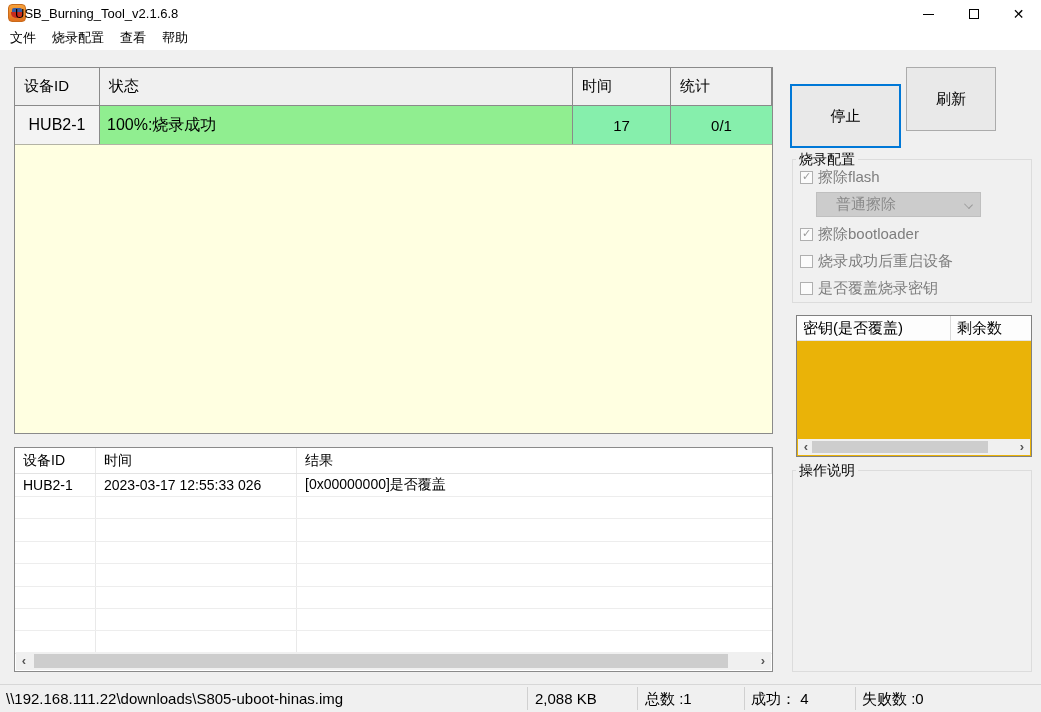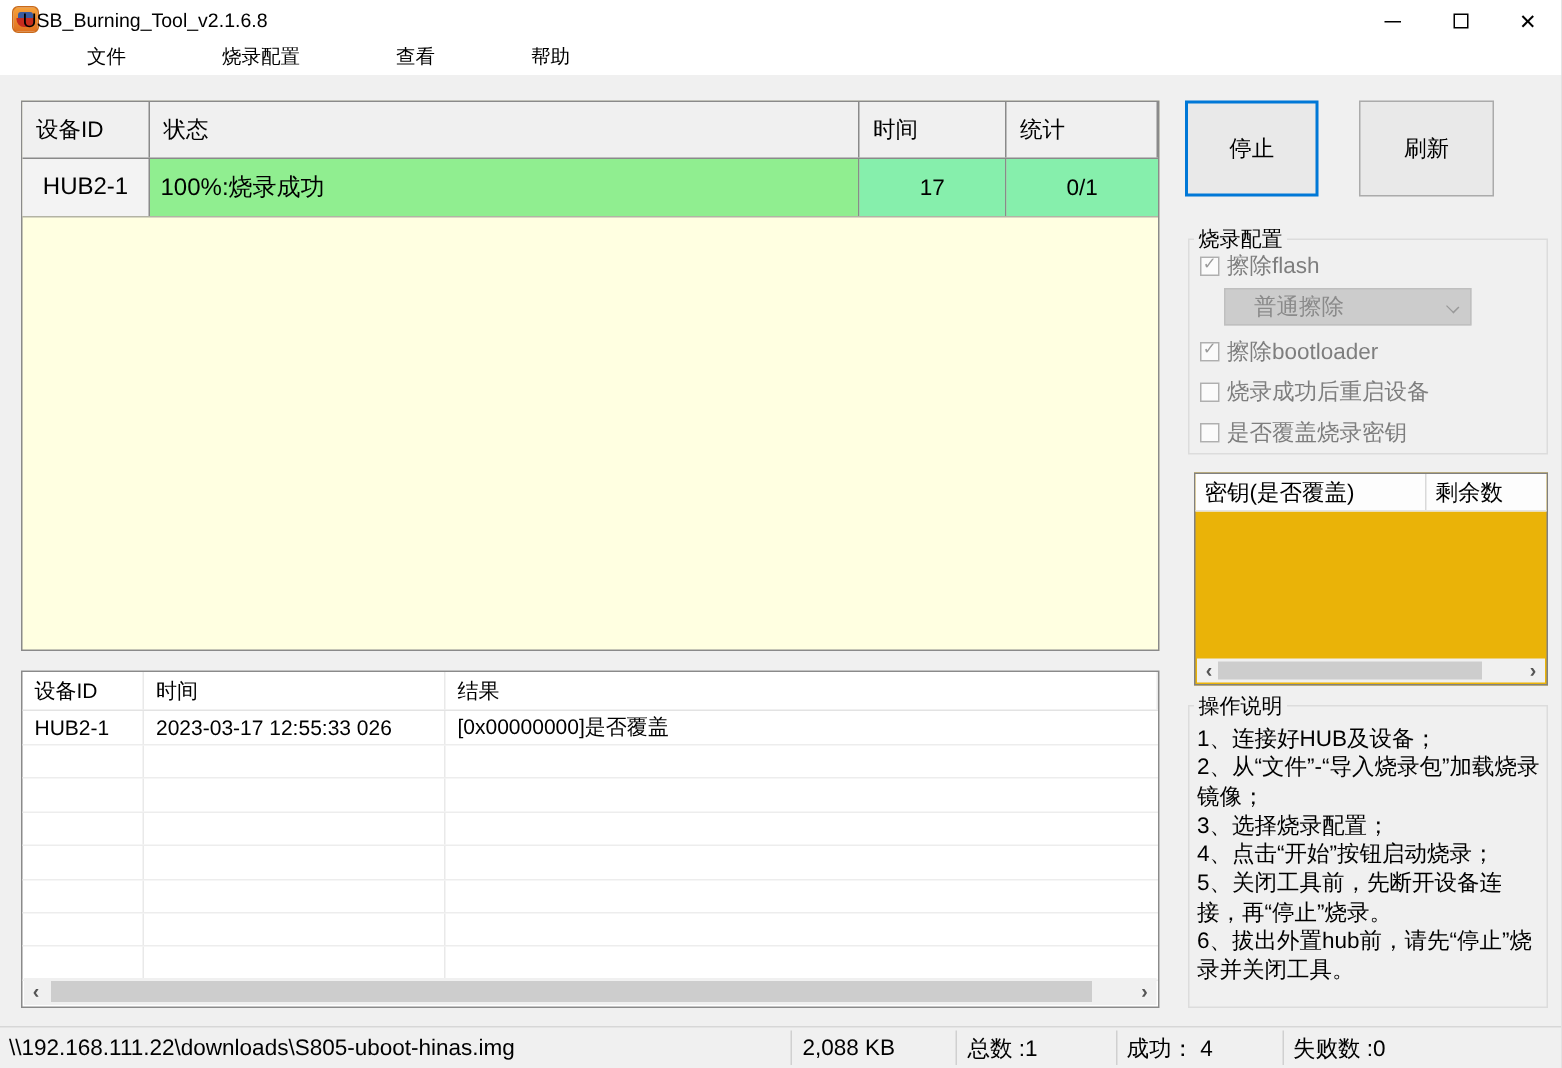--- a/index.html
+++ b/index.html
@@ -20,40 +20,40 @@
   .title-text { position:absolute; left:15px; top:6px; font-size:13px; }
   .win-btn { position:absolute; top:0; width:45px; height:28px; display:flex; align-items:center; justify-content:center; }
   .win-btn.min  { right:90px; }
   .win-btn.max  { right:45px; }
   .win-btn.close{ right:0; font-size:14px; }
   .glyph-min { display:block; width:11px; height:0; border-top:1px solid #000; }
   .glyph-max { display:block; width:10px; height:10px; border:1px solid #000; }
   
   .menubar { position:absolute; top:26px; left:0; right:0; height:24px; background:#FFFFFF;
     display:flex; align-items:center; padding-left:2px; font-size:13px; }
-  .menu-item { padding:3px 8px;margin-left:48px; }
+  .menu-item { padding:3px 8px; }
   
   .dev-table { position:absolute; left:14px; top:67px; width:759px; height:367px;
     border:1px solid #8A8A8A; background:#FFFFE1; }
   .dev-head { display:flex; height:38px; background:#F0F0F0; border-bottom:1px solid #8A8A8A; font-size:15px; }
   .dev-head .cell { display:flex; align-items:center; padding-left:9px; border-right:1px solid #8A8A8A; }
   .dev-row { display:flex; height:39px; font-size:16px; border-bottom:1px solid #B3B3A4; }
   .c-id   { width:85px; }
   .c-stat { width:473px; }
   .c-time { width:98px; }
   .c-cnt  { flex:1; }
   .dev-row .cell { display:flex; align-items:center; border-right:1px solid #8A8A8A; }
   .cell-id    { background:#F3F3F3; justify-content:center; }
   .cell-green { background:#90EE90; padding-left:7px; }
   .cell-ylw   { background:#86efac; justify-content:center; font-size:15px; }
   .dev-row .c-cnt { border-right:none; }
   
   .btn { position:absolute; display:flex; align-items:center; justify-content:center;
     font-size:15px; background:#E9E9E9; }
-  .btn-stop    { left:790px; top:67px; width:89px; height:64px; border:2px solid #0078D7; }
+  .btn-stop    { left:790px; top:84px; width:111px; height:64px; border:2px solid #0078D7; }
   .btn-refresh { left:906px; top:67px; width:90px; height:64px; border:1px solid #ABABAB; }
   
   .groupbox { position:absolute; border:1px solid #DCDCDC; }
   .gb-label { position:absolute; background:#F0F0F0; padding:0 3px; font-size:14px; z-index:2; }
   .gb-config { left:792px; top:159px; width:240px; height:144px; }
   .lbl-config { left:796px; top:151px; }
   .gb-instr { left:792px; top:470px; width:240px; height:202px; }
   .lbl-instr { left:796px; top:462px; }
   
   .cb-row { position:absolute; display:flex; align-items:center; font-size:15px; color:#7E7E7E; }
@@ -192,28 +192,20 @@
     </div>
     <div class="hscroll">
       <span class="hs-arrow hs-left">‹</span>
       <span class="key-thumb"></span>
       <span class="hs-arrow hs-right">›</span>
     </div>
   </div>
 
   <div class="groupbox gb-instr"></div>
   <div class="gb-label lbl-instr">操作说明</div>
-  <div class="instr-body">
-    <div>1、连接好HUB及设备；</div>
-    <div>2、从“文件”-“导入烧录包”加载烧录镜像；</div>
-    <div>3、选择烧录配置；</div>
-    <div>4、点击“开始”按钮启动烧录；</div>
-    <div>5、关闭工具前，先断开设备连接，再“停止”烧录。</div>
-    <div>6、拔出外置hub前，请先“停止”烧录并关闭工具。</div>
-  </div>
 
   <div class="log-table">
     <div class="log-head">
       <div class="cell lc1">设备ID</div>
       <div class="cell lc2">时间</div>
       <div class="cell lc3">结果</div>
     </div>
     <div class="log-row">
       <div class="cell lc1">HUB2-1</div>
       <div class="cell lc2">2023-03-17 12:55:33 026</div>

